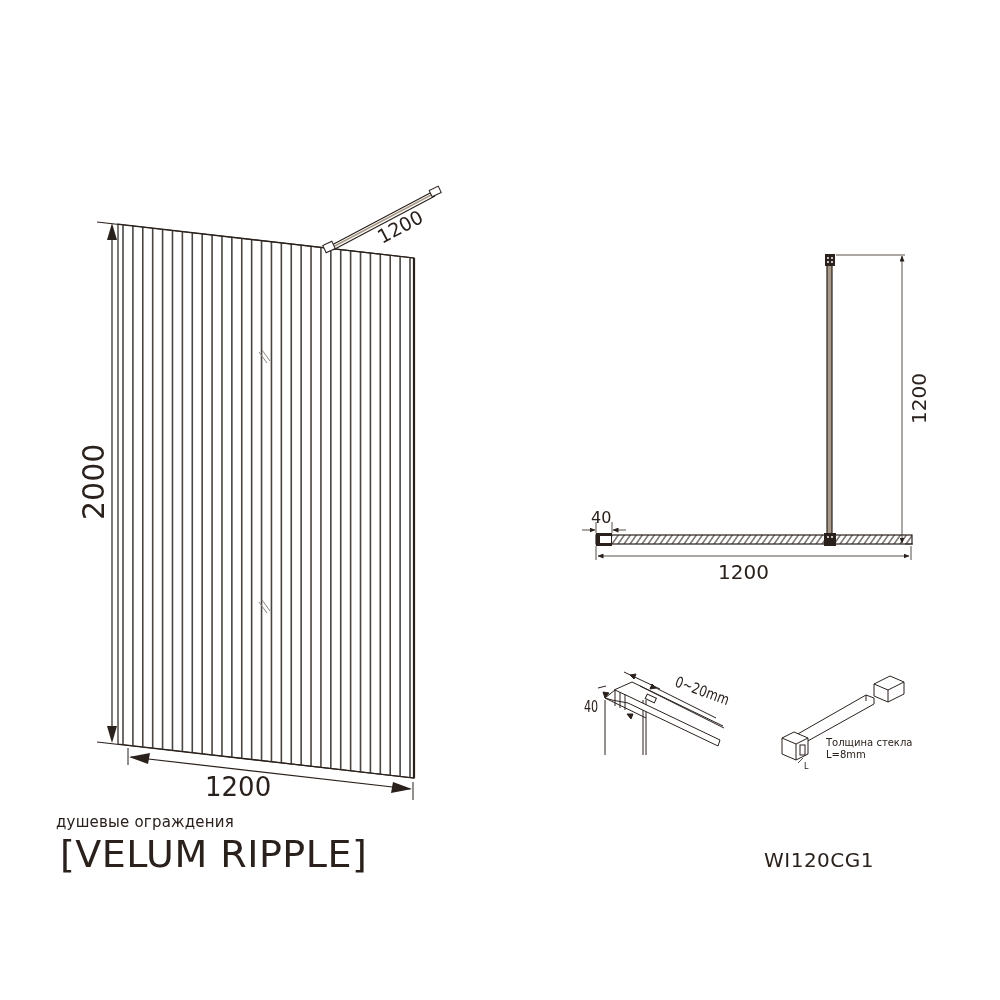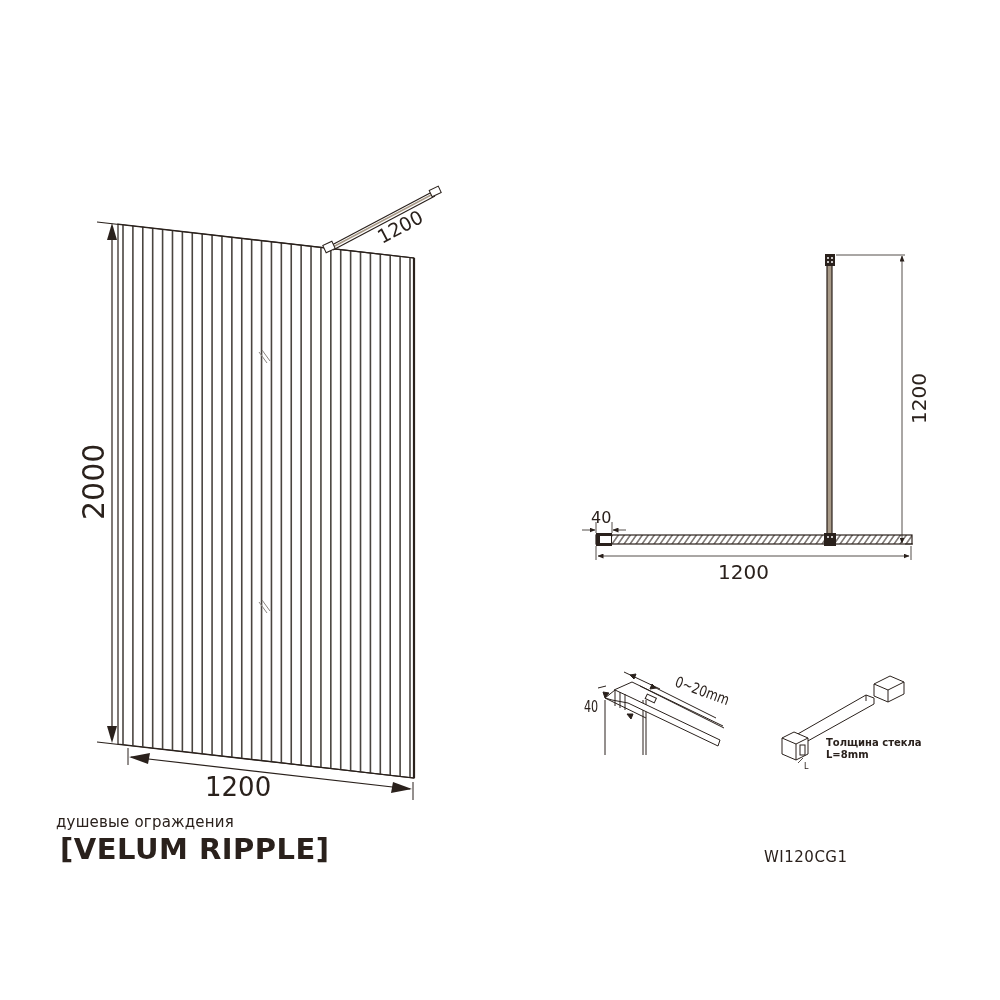--- a/index.html
+++ b/index.html
@@ -1,23 +1,23 @@
 <!DOCTYPE html>
 <html><head>
 <meta charset="utf-8">
 <style>
   html, body { margin: 0; padding: 0; background: #ffffff; }
   body { width: 1000px; height: 1000px; position: relative; overflow: hidden; font-family: "Liberation Sans", "DejaVu Sans", sans-serif; color: #2a211c; }
   svg { position: absolute; left: 0; top: 0; }
   .dim { font-family: "DejaVu Sans", sans-serif; fill: #2a211c; }
   .lbl { position: absolute; white-space: nowrap; color: #2a211c; }
   #subtitle { left: 56px; top: 813px; font-size: 15px; font-family: "DejaVu Sans", sans-serif; letter-spacing: 0.2px; }
-  #title { left: 60px; top: 832px; font-size: 29px; font-family: "DejaVu Sans", sans-serif; font-weight: bold; letter-spacing: 0.5px; }
-  #model { left: 764px; top: 848px; font-size: 15px; font-family: "DejaVu Sans", sans-serif; letter-spacing: 0.5px; }
-  #glass-note { left: 826px; top: 737px; font-size: 10px; line-height: 12px; font-family: "DejaVu Sans", sans-serif; font-weight: bold; }
+  #title { left: 60px; top: 832px; font-size: 38px; font-family: "DejaVu Sans", sans-serif; font-weight: normal; letter-spacing: 0.5px; }
+  #model { left: 764px; top: 848px; font-size: 20px; font-family: "DejaVu Sans", sans-serif; letter-spacing: 0.5px; }
+  #glass-note { left: 826px; top: 737px; font-size: 10px; line-height: 12px; font-family: "DejaVu Sans", sans-serif; }
 </style>
 </head>
 <body>
 
 <svg width="1000" height="1000" viewBox="0 0 1000 1000">
   <defs>
     <pattern id="hatch" patternUnits="userSpaceOnUse" width="6" height="8" patternTransform="skewX(-35)">
       <line x1="3" y1="0" x2="3" y2="8" stroke="#2a211c" stroke-width="1.2"></line>
     </pattern>
     <marker id="arrow" markerWidth="10" markerHeight="8" refX="9" refY="4" orient="auto" markerUnits="userSpaceOnUse">

